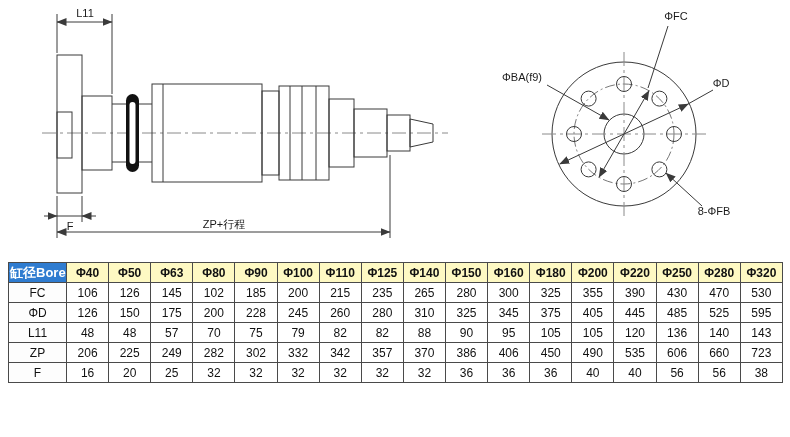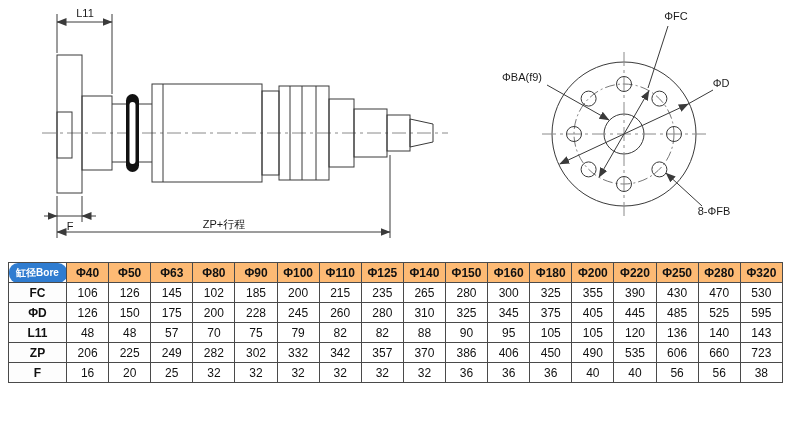--- a/index.html
+++ b/index.html
@@ -6,24 +6,24 @@
   html,body { width:790px; height:437px; background:#ffffff; font-family:"Liberation Sans", sans-serif; position:relative; overflow:hidden; }
   .drawing { position:absolute; top:0; left:0; }
   .lines { stroke: var(--line, #3a3a3a); fill:none; stroke-width:1; }
   .cl { stroke:#8a8a8a; }
   .labels { font-size:11px; fill:#1a1a1a; stroke:none; font-family:"Liberation Sans", sans-serif; }
   .spec-table { position:absolute; left:8px; top:262px; width:775px; border-collapse:collapse; table-layout:fixed; }
   .spec-table th, .spec-table td {
     border:1px solid #4a4a4a; text-align:center; vertical-align:middle;
     font-size:12px; height:20px; padding:0 1px; color:#111; overflow:hidden; white-space:nowrap;
   }
-  .spec-table thead th { font-weight:bold; background:#fdba74; }
-  .spec-table tbody th { font-weight:bold; background:#fdfdfd; }
+  .spec-table thead th { font-weight:bold; background:#fef9c3; }
+  .spec-table tbody th { font-weight:normal; background:#fdfdfd; }
   .spec-table td { font-weight:normal; background:#ffffff; }
-  .spec-table th.bore { background: var(--highlight, #2f7cd0); color:#ffffff; font-size:10px;border-radius:9px; }
+  .spec-table th.bore { background: var(--highlight, #2f7cd0); color:#ffffff; font-size:13px; }
   col.first { width:58px; }
 </style>
 </head>
 <body>
 
 <svg class="drawing" width="790" height="258" viewBox="0 0 790 258">
   <defs>
     <marker id="arr" viewBox="0 0 10 10" refX="9.5" refY="5" markerWidth="10" markerHeight="10" orient="auto-start-reverse">
       <path d="M0,1 L10,5 L0,9 z" fill="#3a3a3a"></path>
     </marker>

